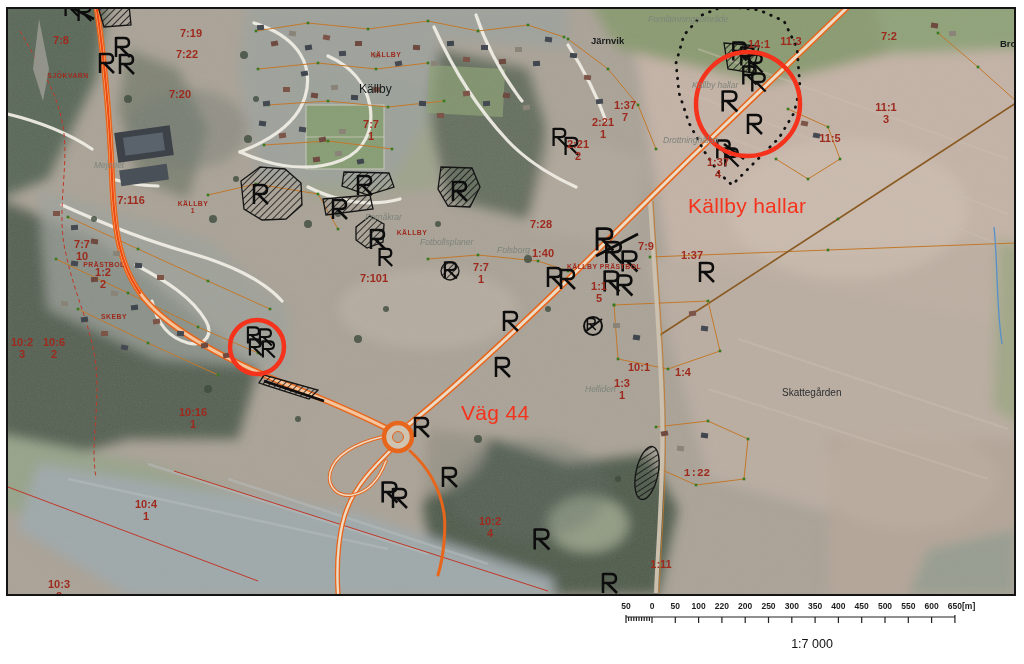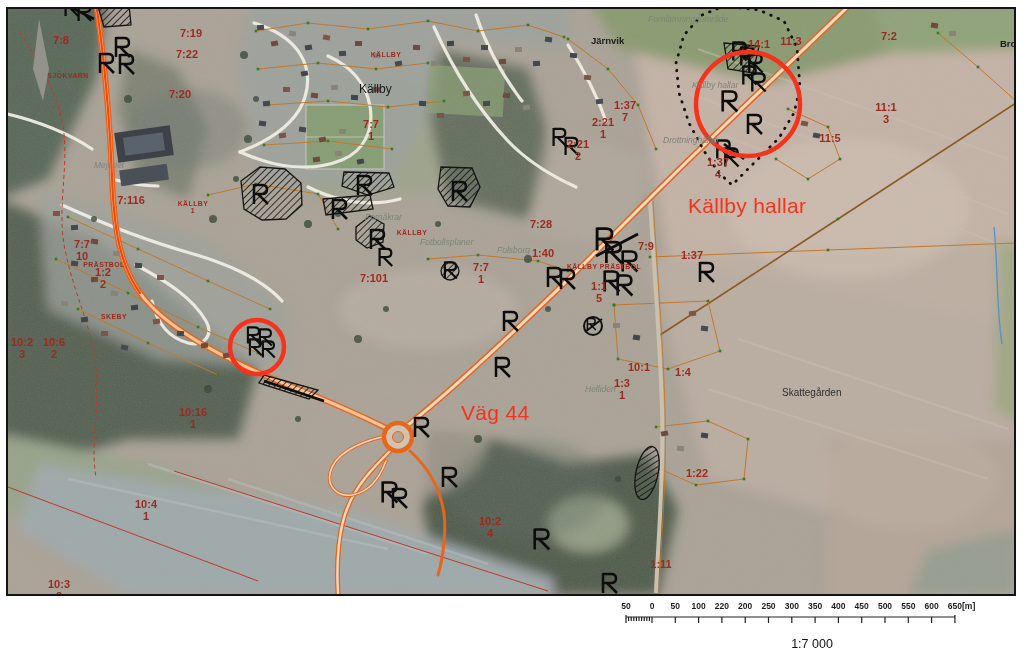--- a/index.html
+++ b/index.html
@@ -478,21 +478,21 @@
       <span class="lbl parcel" style="left: 710px; top: 160px;">1:37
 4</span>
       <span class="lbl parcel" style="left: 822px; top: 130px;">11:5</span>
       <span class="lbl parcel" style="left: 878px; top: 105px;">11:1
 3</span>
       <span class="lbl parcel" style="left: 881px; top: 28px;">7:2</span>
       <span class="lbl parcel" style="left: 631px; top: 359px;">10:1</span>
       <span class="lbl parcel" style="left: 675px; top: 364px;">1:4</span>
       <span class="lbl parcel" style="left: 614px; top: 381px;">1:3
 1</span>
-      <span class="lbl parcel" style="left: 689px; top: 465px;">1:22</span>
+      <span class="lbl parcel" style="left: 689px; top: 465px; font-family: Liberation Mono, monospace;">1:22</span>
       <span class="lbl parcel" style="left: 653px; top: 556px;">1:11</span>
     </div>
 </div>
 
 <div id="scalebar">
   <div id="sb-nums">
       <span class="num" style="left: 26px;">50</span>
       <span class="num" style="left: 52px;">0</span>
       <span class="num" style="left: 75.3px;">50</span>
       <span class="num" style="left: 98.6px;">100</span>

